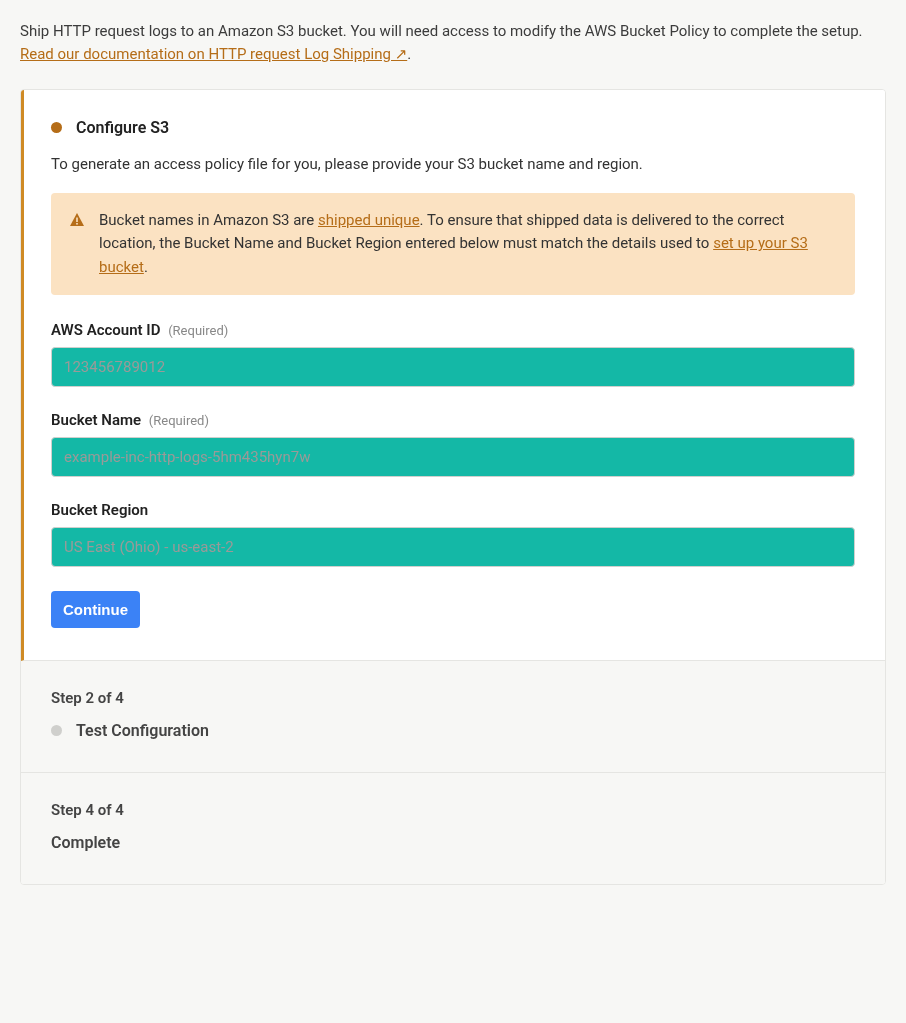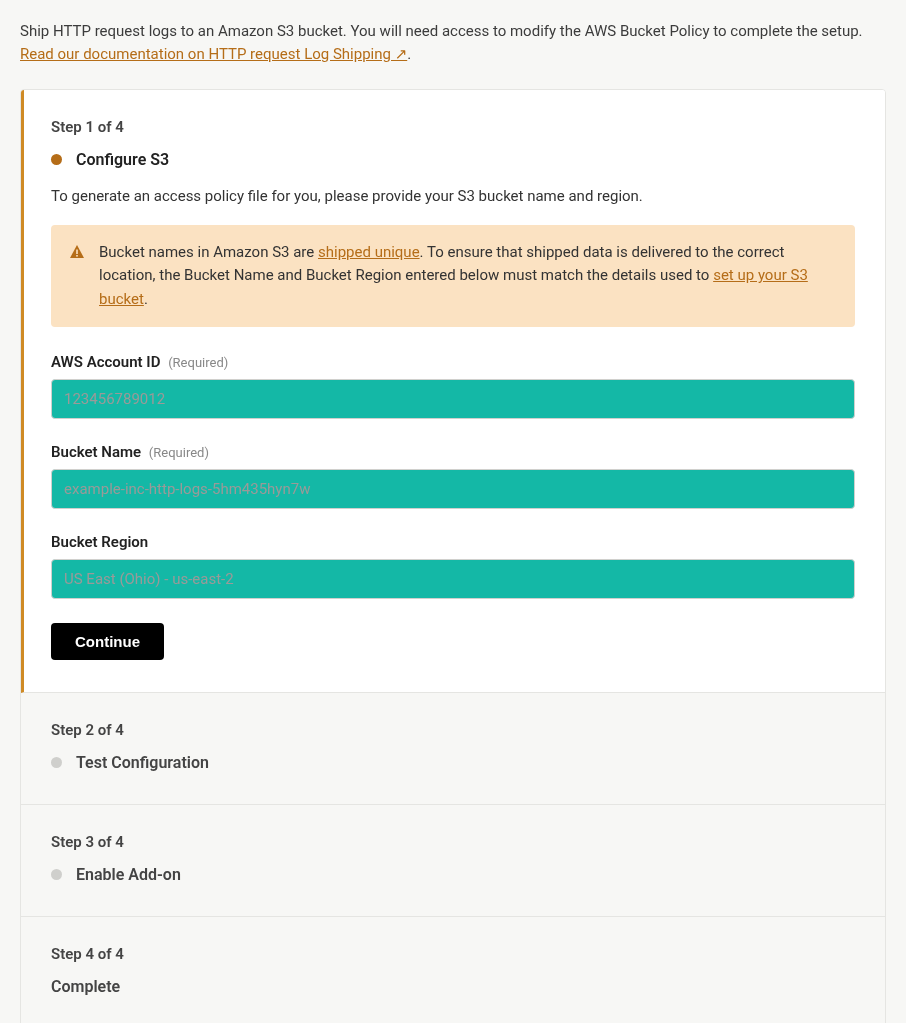--- a/index.html
+++ b/index.html
@@ -115,43 +115,42 @@
     border: 1px solid #d0d0cd;
     border-radius: 4px;
     font-size: 15px;
     color: #333;
     background: #14b8a6;
     font-family: inherit;
   }
   .text-input::placeholder { color: #9a9a98; }
 
   .btn-primary {
-    background: #000000;
+    background: #3b82f6;
     color: #fff;
     border: none;
     border-radius: 4px;
-    padding: 10px 24px;
+    padding: 10px 12px;
     font-size: 15px;
     font-weight: 600;
     cursor: pointer;
   }
 </style>
 </head>
 <body>
 
 <div class="page-header">
   <p>
     <span>Ship HTTP request logs to an Amazon S3 bucket. You will need access to modify the AWS Bucket Policy to complete the setup. </span><a href="#" class="inline-link"><span>Read our documentation on HTTP request Log Shipping ↗</span></a>.
   </p>
 </div>
 
 <div class="steps-container">
 
   <div class="step active">
-    <div class="step-counter">Step 1 of 4</div>
     <div class="step-title-row">
       <span class="dot active"></span>
       <span>Configure S3</span>
     </div>
     <div class="step-desc">To generate an access policy file for you, please provide your S3 bucket name and region.</div>
 
     <div class="alert">
       <span>
         <svg width="16" height="16" viewBox="0 0 16 16">
             <path fill="#b56d18" d="M8 1 L15 14 H1 Z"></path>
@@ -191,27 +190,20 @@
   </div>
 
   <div class="step inactive">
     <div class="step-counter">Step 2 of 4</div>
     <div class="step-title-row">
       <span class="dot inactive"></span>
       <span>Test Configuration</span>
     </div>
   </div>
 
-  <div class="step inactive">
-    <div class="step-counter">Step 3 of 4</div>
-    <div class="step-title-row">
-      <span class="dot inactive"></span>
-      <span>Enable Add-on</span>
-    </div>
-  </div>
 
   <div class="step inactive">
     <div class="step-counter">Step 4 of 4</div>
     <div class="step-title-row">
 
       <span>Complete</span>
     </div>
   </div>
 
 </div>

